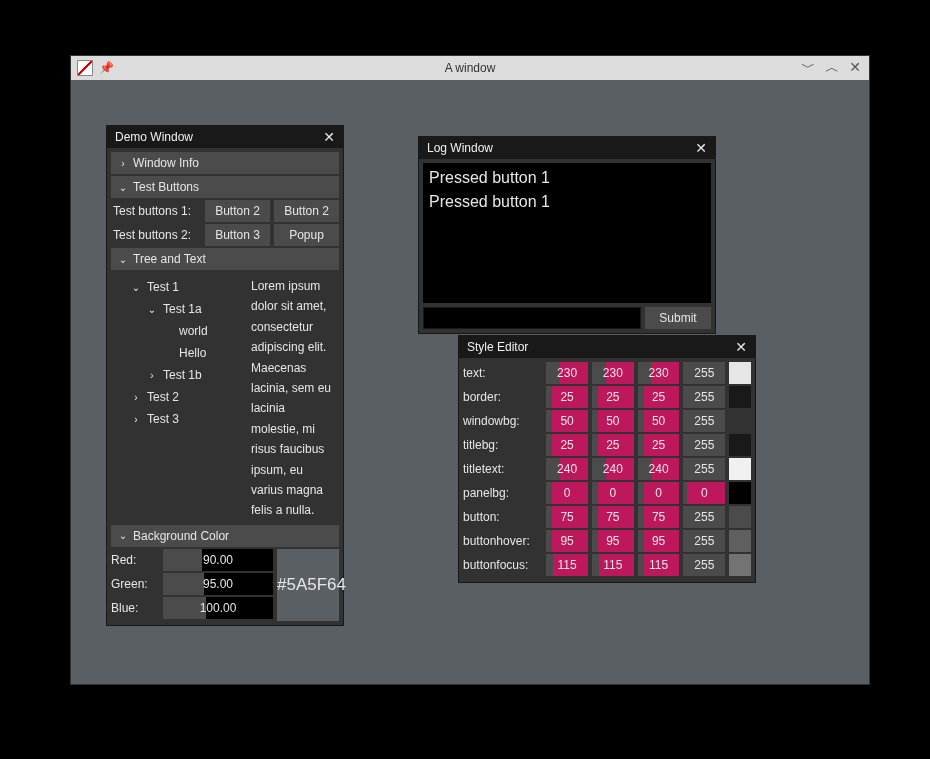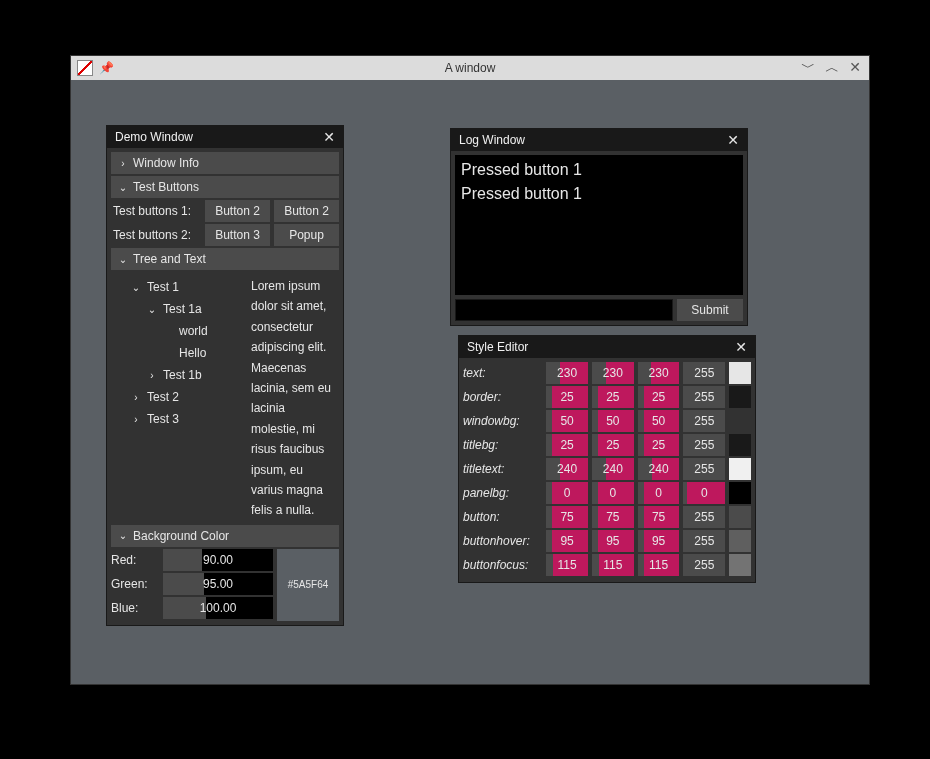--- a/index.html
+++ b/index.html
@@ -82,27 +82,27 @@
 
   .twocol { display:flex; }
   .twocol .left { width:140px; }
   .twocol .right { flex:1; color:#e6e6e6; font-size:12px; line-height:1.7; padding:4px 6px 4px 0; }
 
   .slider-row { display:flex; align-items:center; margin-bottom:2px; gap:4px;}
   .slider-label { color:#e6e6e6; font-size:12px; width:48px; }
   .slider-track { position:relative; flex:1; height:22px; background:#000; }
   .slider-fill { position:absolute; left:0; top:0; bottom:0; background:#4b4b4b; }
   .slider-val { position:absolute; left:0; right:0; top:0; bottom:0; display:flex; align-items:center; justify-content:center; color:#e6e6e6; font-size:12px; }
-  .swatch { width:62px; height:72px; background:#5a5f64; color:#e6e6e6; font-size:10px; display:flex; align-items:center; justify-content:center; }
+  .swatch { width:62px; height:72px; background:#5a5f64; color:#e6e6e6; font-size:17px; display:flex; align-items:center; }
 
   .log-area { background:#000; color:#e6e6e6; font-size:16px; padding:6px; height:140px; margin-bottom:4px;}
   .log-line { margin-bottom:6px; }
 
   .style-row { display:flex; align-items:center; gap:4px; margin-bottom:2px; }
-  .style-label { color:#e6e6e6; font-size:12px; width:80px;font-style:italic; }
+  .style-label { color:#e6e6e6; font-size:12px; width:80px; }
   .num-cell { width:42px; height:22px; background:#be185d; position:relative;padding-left:14px; }
   .num-cell .notch { position:absolute; left:0; top:0; bottom:0; width:8px; background:#4b4b4b; }
   .num-cell .notch.full { width:100%; }
   .num-cell .v { position:absolute; left:0; right:0; top:0; bottom:0; display:flex; align-items:center; justify-content:center; color:#e6e6e6; font-size:12px; }
   .sw { width:22px; height:22px; }
 
   .text-input { flex:1; height:22px; background:#000; border:1px solid #191919; }
   .submit-btn { width:66px; height:22px; background:#4b4b4b; color:#e6e6e6; font-size:12px; display:flex; align-items:center; justify-content:center; cursor:pointer;}
 </style>
 </head>
@@ -218,21 +218,21 @@
               </div>
             </div>
           </div>
           <div class="swatch">
               <span>#5A5F64</span>
             </div>
         </div>
       </div>
     </div>
 
-    <div class="panel" style="left:347px; top:48px; width:298px;margin-left:32px;">
+    <div class="panel" style="left:347px; top:56px; width:298px;">
       <div class="panel-title">
         <span>Log Window</span>
         <span class="close-x">✕</span>
       </div>
       <div class="panel-body">
         <div class="log-area" id="log-area">
             <div class="log-line">Pressed button 1</div>
             <div class="log-line">Pressed button 1</div>
           </div>
         <div style="display:flex; gap:4px;">

